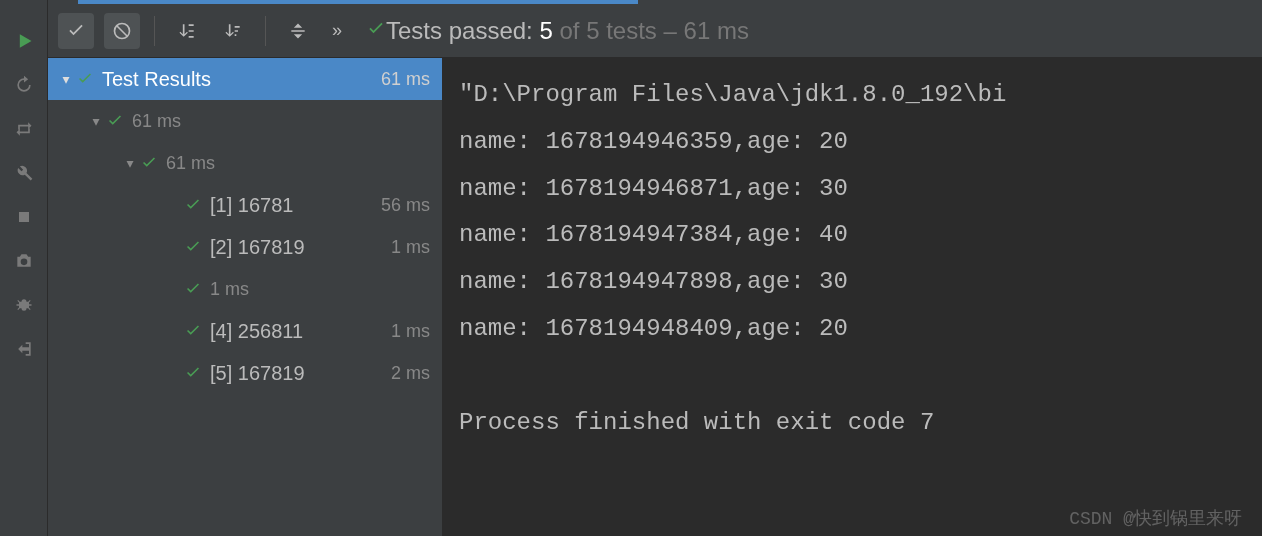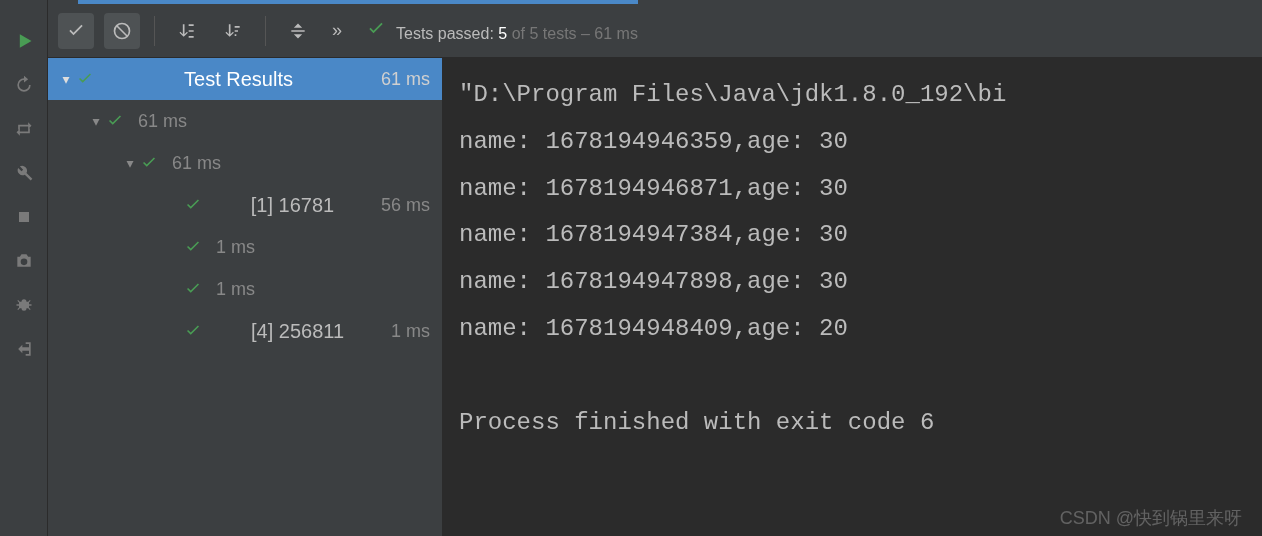--- a/index.html
+++ b/index.html
@@ -77,22 +77,21 @@
   margin: 0 4px;
 }
 .expand-icon {
   color: #bbbbbb;
   font-size: 18px;
   padding: 0 6px;
 }
 .status-text {
   display: flex;
   align-items: flex-end;
-  gap: 10px;
-  font-size: 16px;
+  font-size: 24px;
   margin-left: 8px;
 }
 .status-check { color: #499c54; }
 .status-passed { color: #bbbbbb; }
 .status-count { color: #ffffff; font-weight: 500; }
 .status-rest { color: #777; }
 .content-area {
   flex: 1;
   display: flex;
 }
@@ -127,26 +126,25 @@
   font-size: 18px;
   display: flex;
   align-items: center;
 }
 .tree-check svg { width: 18px; height: 18px; }
 .tree-label {
   flex: 1;
   white-space: nowrap;
   overflow: hidden;
   text-overflow: clip;
-  text-align: center;
 }
 .tree-time {
   color: #888;
   font-size: 18px;
-  margin-left: 6px;
+  margin-left: 0;
 }
 .tree-row.selected .tree-time { color: #d0d0d0; }
 .indent-0 { padding-left: 8px; }
 .indent-1 { padding-left: 38px; }
 .indent-2 { padding-left: 72px; }
 .indent-3 { padding-left: 136px; }
 .console-panel {
   flex: 1;
   background: #2b2b2b;
   color: #bbbbbb;
@@ -156,21 +154,21 @@
   line-height: 1.95;
   white-space: pre;
   overflow: hidden;
 }
 .watermark {
   position: absolute;
   right: 20px;
   bottom: 6px;
   color: rgba(200,200,200,0.35);
   font-size: 18px;
-  font-family: Liberation Sans, sans-serif;
+  font-family: Liberation Mono, monospace;
   text-align: right;
 }
 </style>
 </head>
 <body>
 
 <div class="left-gutter">
   <div class="gutter-icon run-icon">
     <svg viewBox="0 0 24 24">
         <path fill="currentColor" d="M7 4l14 8L7 20z"></path>
@@ -300,46 +298,56 @@
           </span>
         <span class="tree-label">[1] 16781</span>
         <span class="tree-time">56 ms</span>
       </div>
       <div class="tree-row indent-3">
         <span class="tree-check">
             <svg viewBox="0 0 24 24">
               <path fill="currentColor" d="M20 6L9 17l-5-5 1.5-1.5L9 14l9.5-9.5z"></path>
             </svg>
           </span>
+        <span class="tree-label">[2] 167819</span>
         <span class="tree-time">1 ms</span>
       </div>
       <div class="tree-row indent-3">
         <span class="tree-check">
             <svg viewBox="0 0 24 24">
               <path fill="currentColor" d="M20 6L9 17l-5-5 1.5-1.5L9 14l9.5-9.5z"></path>
             </svg>
           </span>
         <span class="tree-time">1 ms</span>
       </div>
       <div class="tree-row indent-3">
         <span class="tree-check">
             <svg viewBox="0 0 24 24">
               <path fill="currentColor" d="M20 6L9 17l-5-5 1.5-1.5L9 14l9.5-9.5z"></path>
             </svg>
           </span>
         <span class="tree-label">[4] 256811</span>
         <span class="tree-time">1 ms</span>
       </div>
+      <div class="tree-row indent-3">
+        <span class="tree-check">
+            <svg viewBox="0 0 24 24">
+              <path fill="currentColor" d="M20 6L9 17l-5-5 1.5-1.5L9 14l9.5-9.5z"></path>
+            </svg>
+          </span>
+        <span class="tree-label">[5] 167819</span>
+        <span class="tree-time">2 ms</span>
+      </div>
     </div>
 
     <div class="console-panel"><span>"D:\Program Files\Java\jdk1.8.0_192\bi</span>
-<span>name: 1678194946359,age: 30</span>
+<span>name: 1678194946359,age: 20</span>
 <span>name: 1678194946871,age: 30</span>
-<span>name: 1678194947384,age: 30</span>
+<span>name: 1678194947384,age: 40</span>
 <span>name: 1678194947898,age: 30</span>
 <span>name: 1678194948409,age: 20</span>
 <span></span>
-<span>Process finished with exit code 6</span></div>
+<span>Process finished with exit code 7</span></div>
 
   </div>
 </div>
 
 <div class="watermark">CSDN @快到锅里来呀</div>
 
 </body></html>

